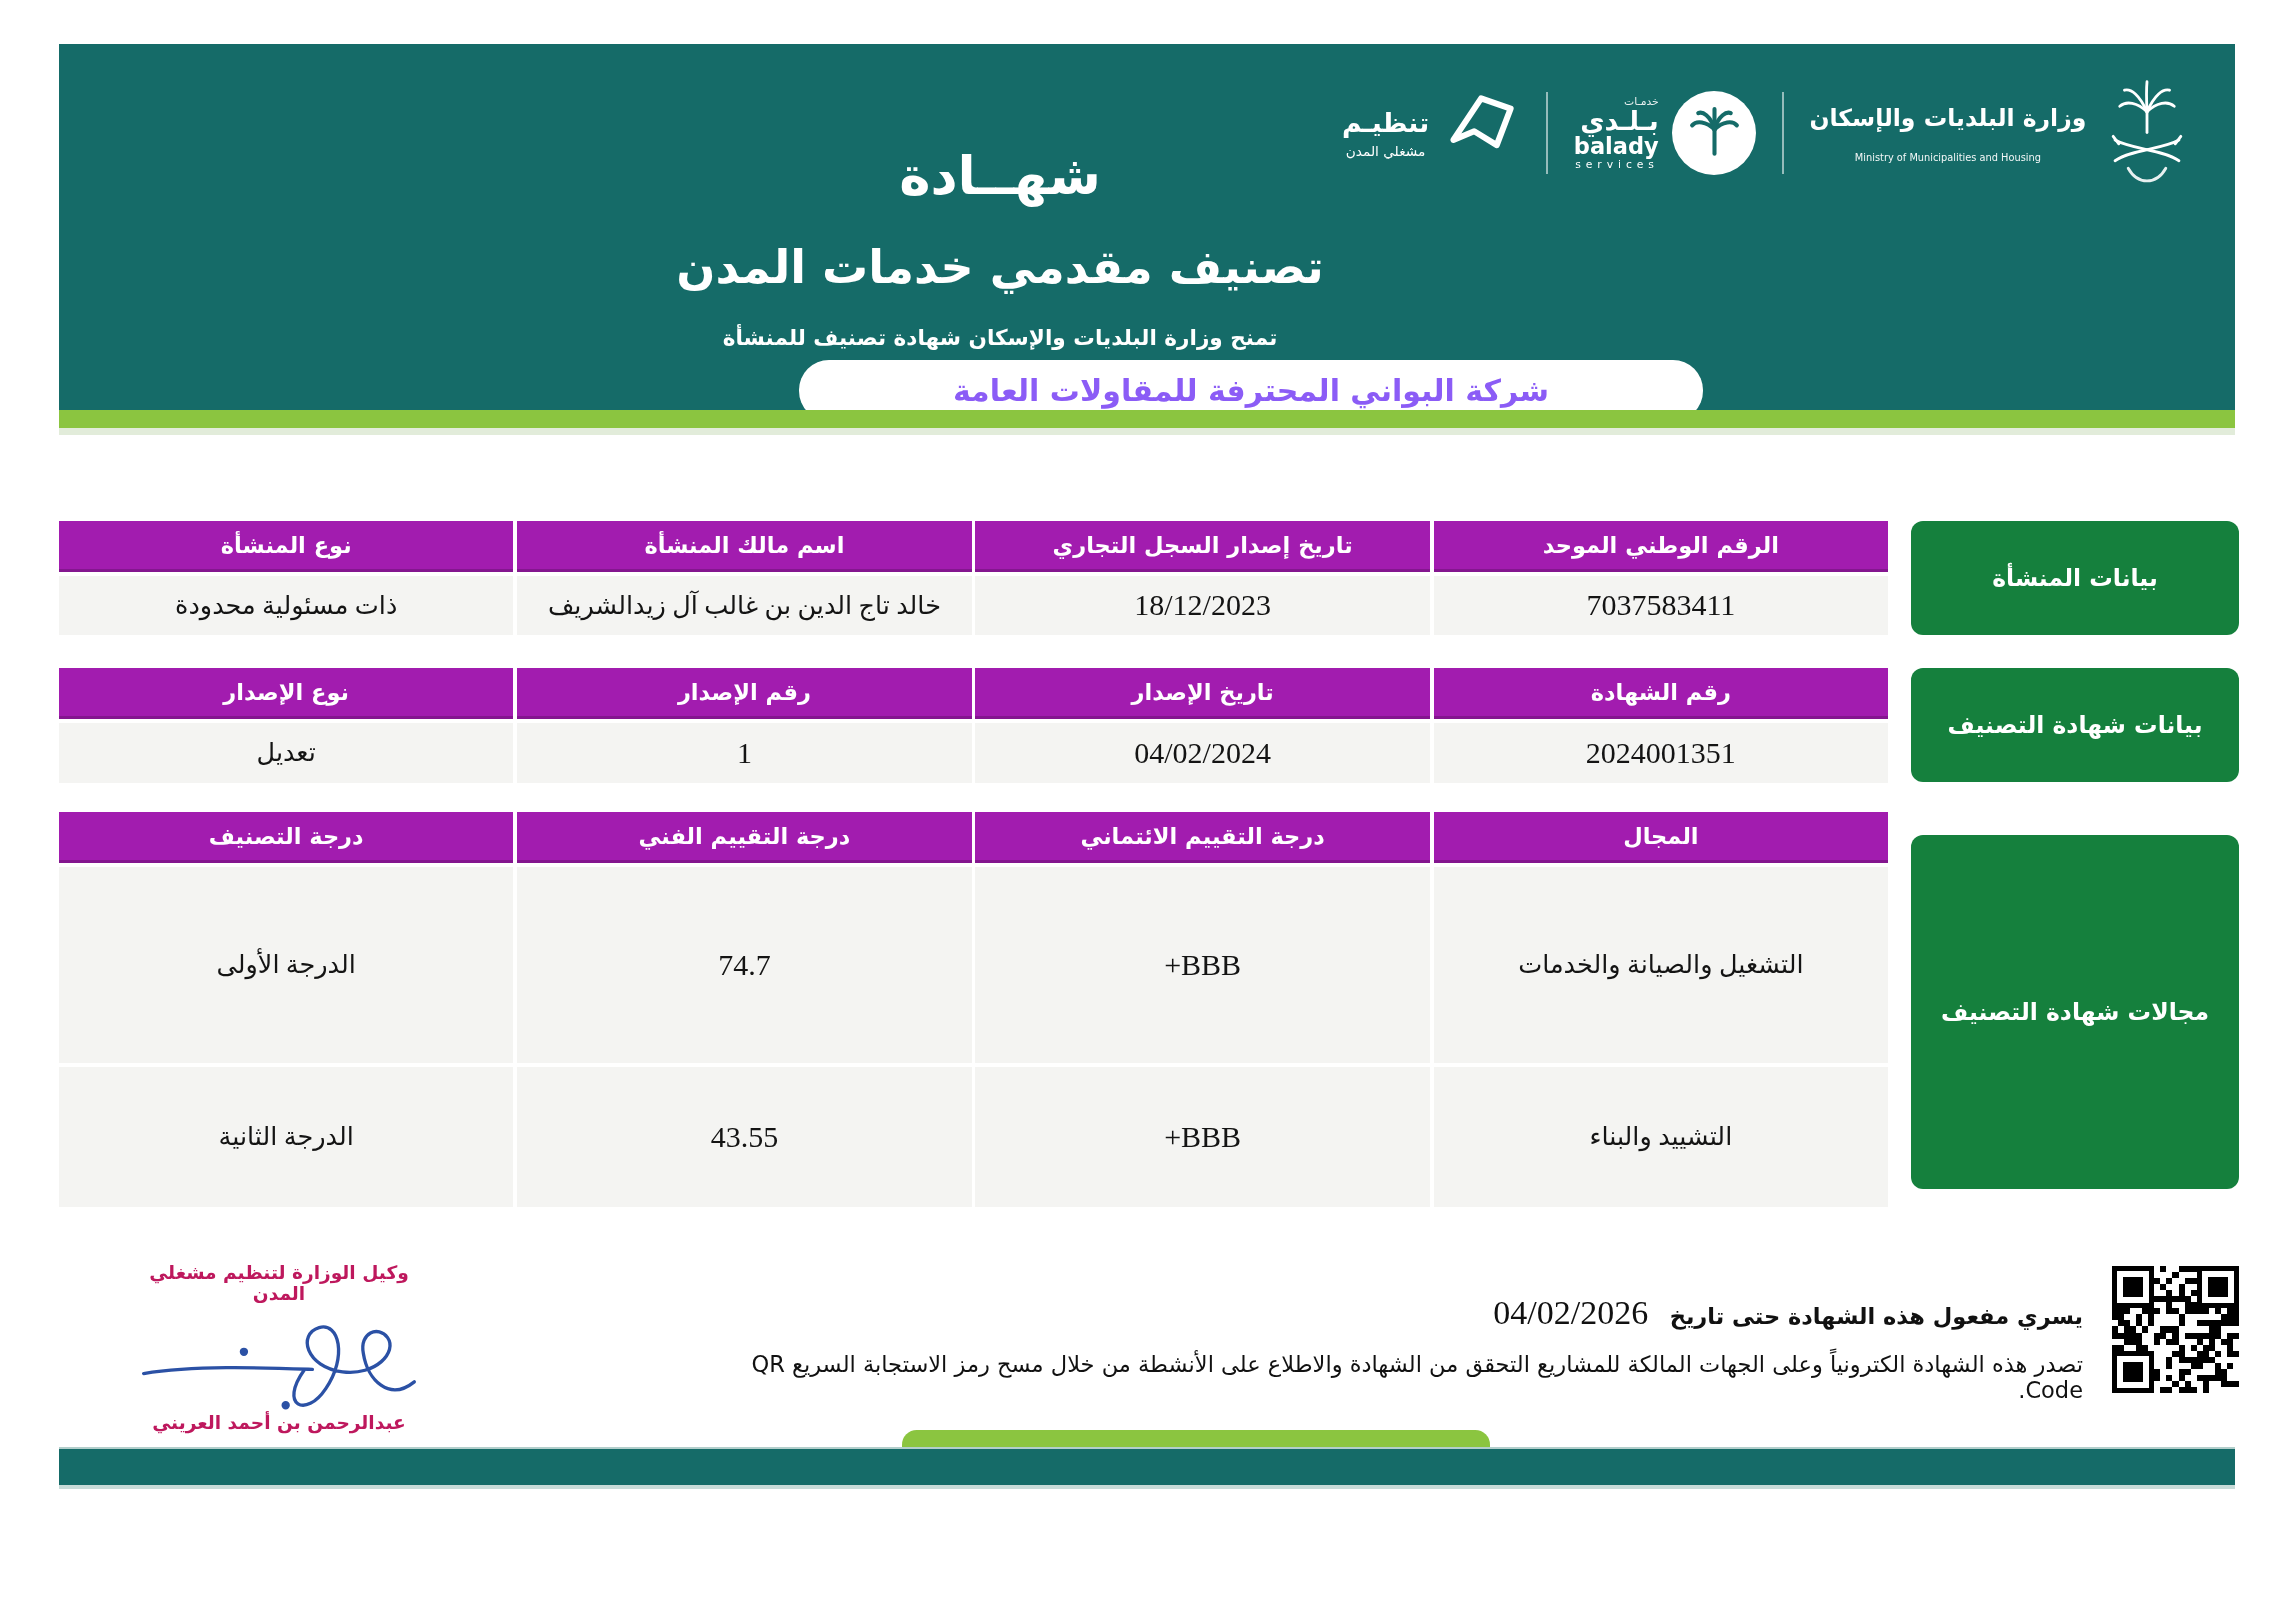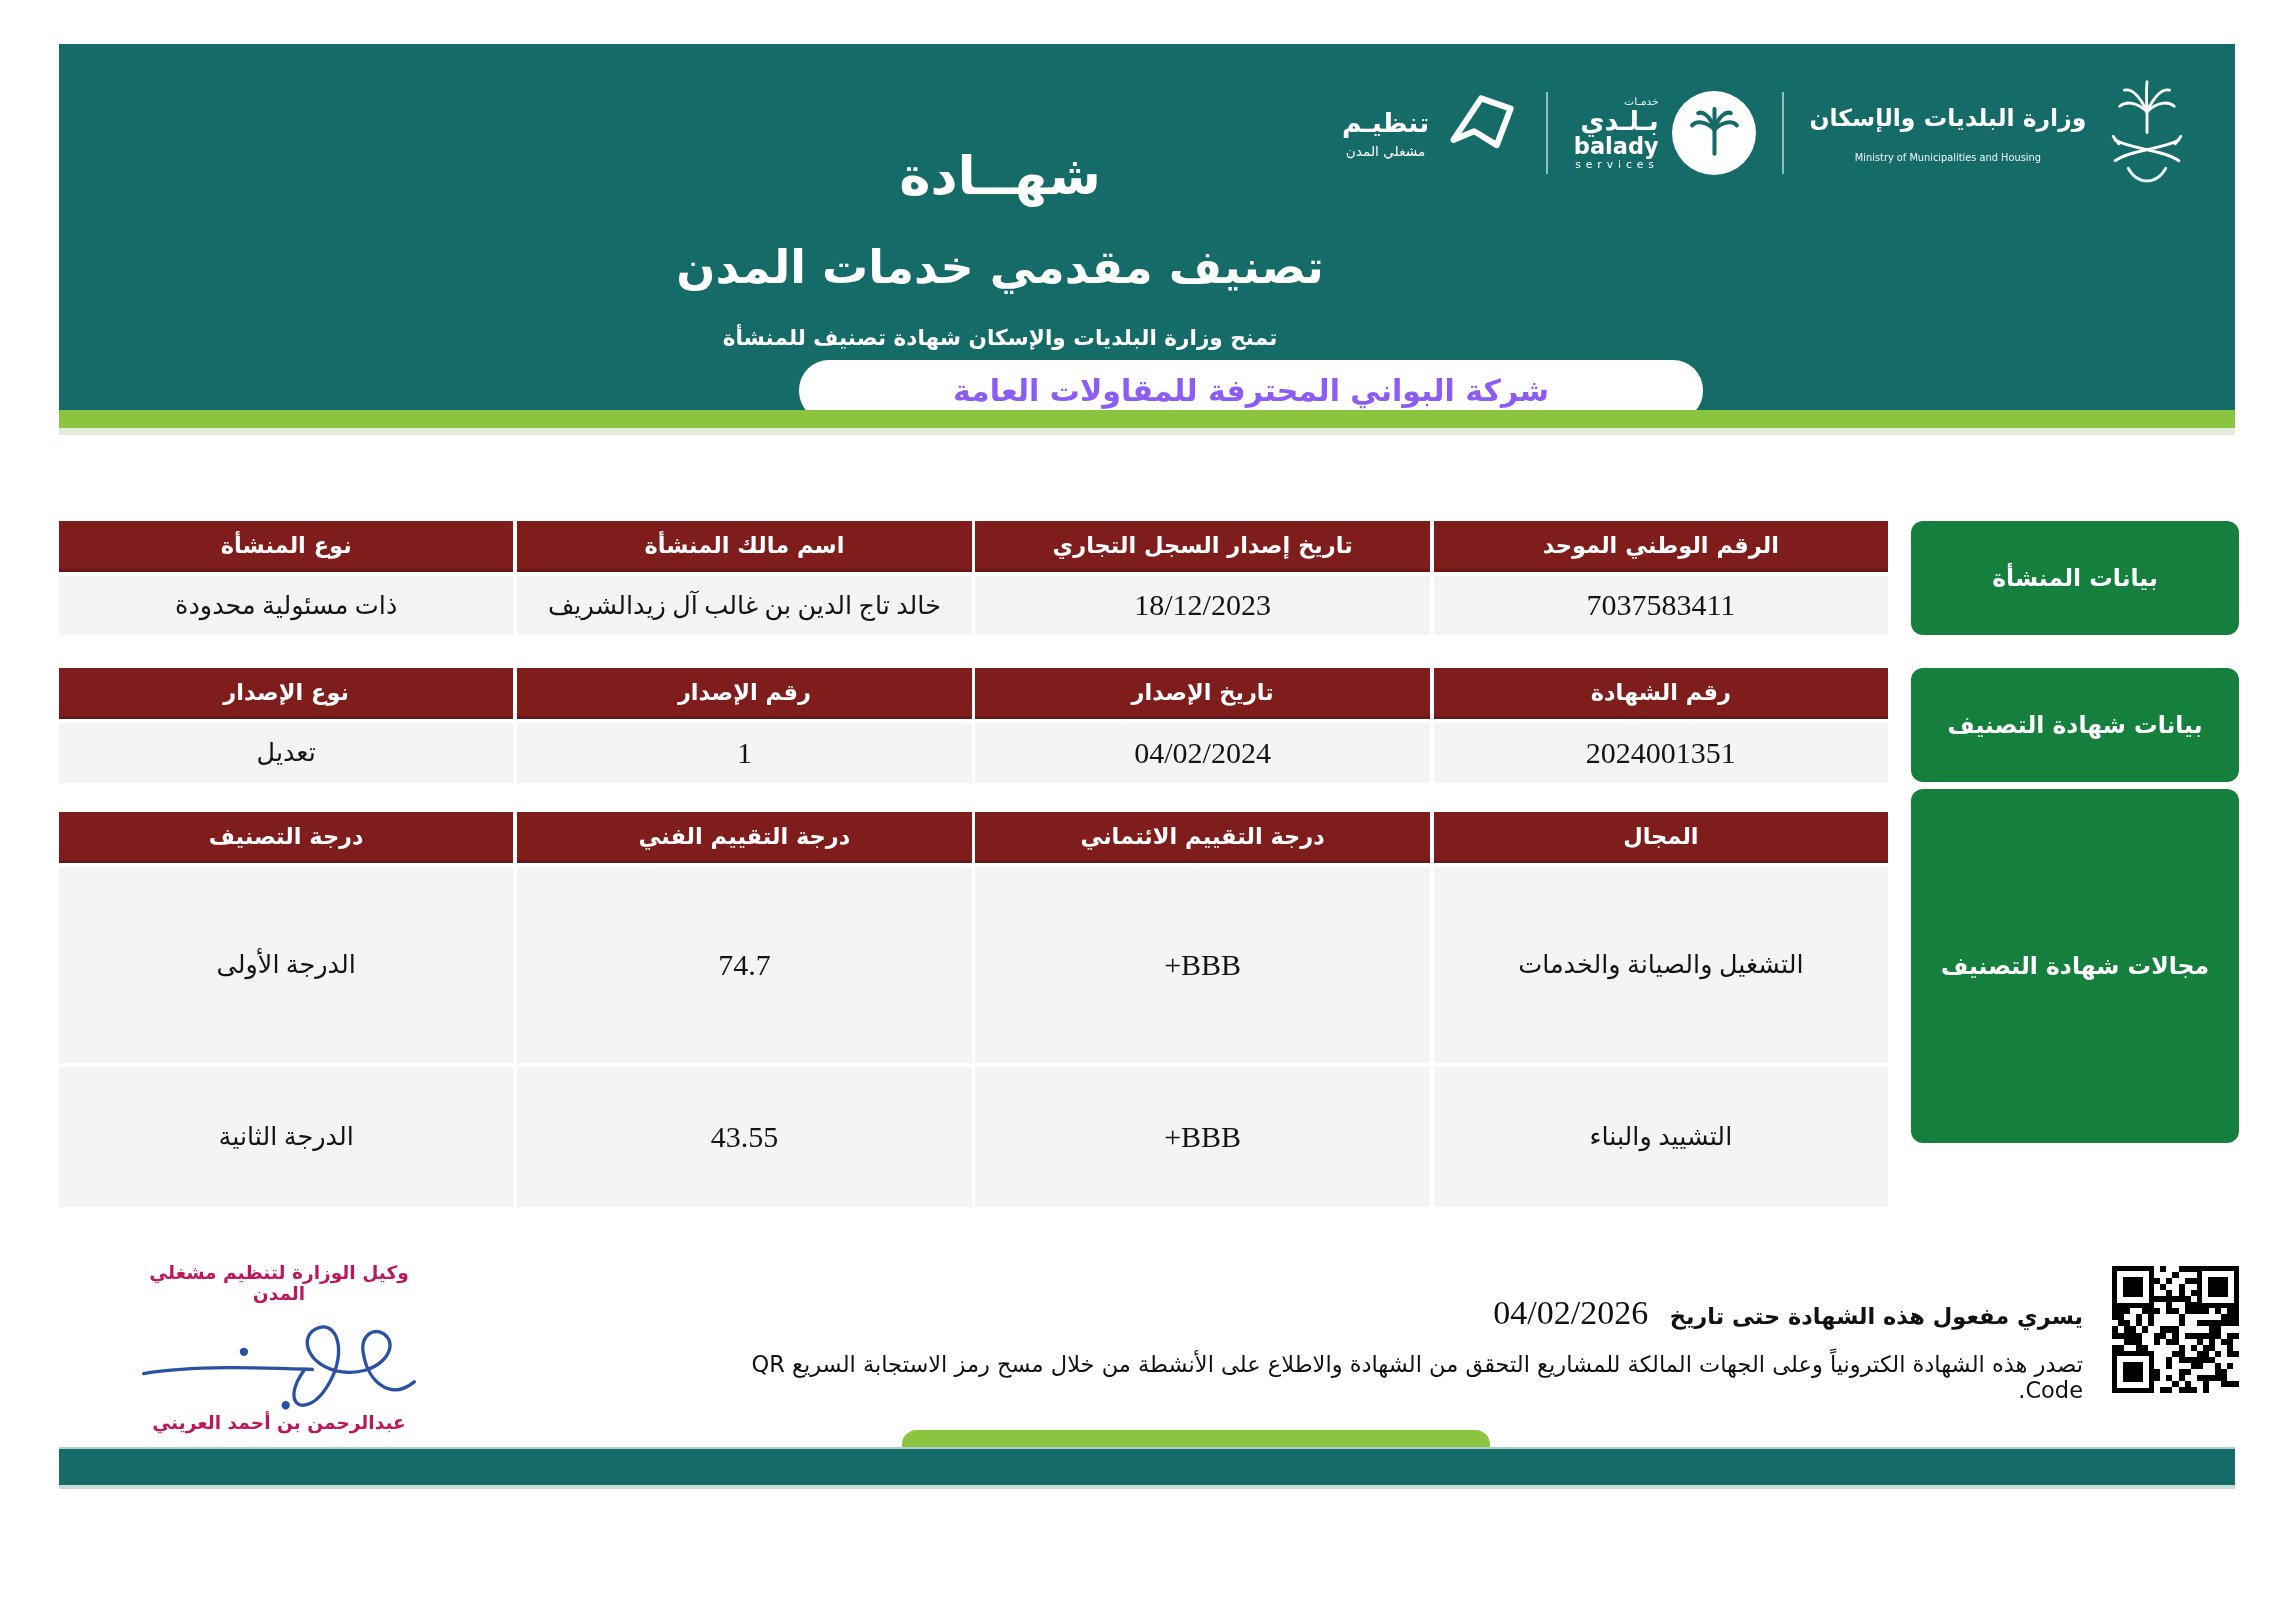--- a/index.html
+++ b/index.html
@@ -30,33 +30,33 @@
   .hdr-title    { position:absolute; top:101px;  left:157px; width:1568px; text-align:center; color:#fff; font-size:53px; font-weight:bold; }
   .hdr-subtitle { position:absolute; top:196px; left:157px; width:1568px; text-align:center; color:#fff; font-size:46px; font-weight:bold; }
   .hdr-tagline  { position:absolute; top:281px; left:157px; width:1568px; text-align:center; color:#fff; font-size:21.6px; font-weight:bold; }
   .company-pill { position:absolute; top:316px; left:740px; width:904px; height:61px; background:#fff; border-radius:30px;
                   display:flex; align-items:center; justify-content:center; color:#8b5cf6; font-size:30px; font-weight:bold; }
 
   
   .tbl { position:absolute; left:59px; width:1829px; direction:rtl; }
   .trow { display:flex; direction:rtl; gap:3.9px; }
   .trow + .trow { margin-top:3.9px; }
-  .th { flex:1; background:#7f1d1d; color:#fff; font-size:22.5px; font-weight:bold; display:flex; align-items:center; justify-content:center;
+  .th { flex:1; background:#a21caf; color:#fff; font-size:22.5px; font-weight:bold; display:flex; align-items:center; justify-content:center;
         height:51px; border-bottom:3.9px solid rgba(0,0,0,.18); }
   .td { flex:1; background:#f4f4f2; color:#141414; display:flex; align-items:center; justify-content:center; text-align:center;
         font-size:25.5px; font-family:"Liberation Serif","DejaVu Sans",serif; }
   .num { font-size:30px; }
   .side-panel { position:absolute; left:1911px; width:328px; background:#15803d; border-radius:12px; color:#fff;
                 display:flex; align-items:center; justify-content:center; text-align:center; font-size:23.5px; font-weight:bold; padding:0 1px; }
   .t1 { top:521px; } .t1 .td { height:59px; }
   .s1 { top:521px; height:114px; }
   .t2 { top:668px; } .t2 .td { height:60px; }
   .s2 { top:668px; height:114px; }
   .t3 { top:812px; } .t3 .r1 .td { height:196px; } .t3 .r2 .td { height:140px; }
-  .s3 { top:789px; height:354px; }
+  .s3 { top:835px; height:354px; }
 
   
   .sig-block { position:absolute; left:127px; top:1262px; width:304px; text-align:center; color:#be185d; }
   .sig-title { font-size:18.6px; font-weight:bold; }
   .sig-name  { font-size:18.6px; font-weight:bold; margin-top:-3.9px; }
   .sig-svg { display:block; margin:2px auto 0; }
 
   .validity { position:absolute; right:210px; top:1294px; direction:rtl; text-align:right; color:#111; font-size:22.5px; font-weight:bold; white-space:nowrap; }
   .validity .vdate { font-family:"Liberation Serif","DejaVu Sans",serif; font-weight:normal; font-size:34px; margin-right:13.7px; }
   .footnote { position:absolute; right:210px; top:1351px; width:1392px; direction:rtl; text-align:right; color:#111; font-size:22.5px; }

